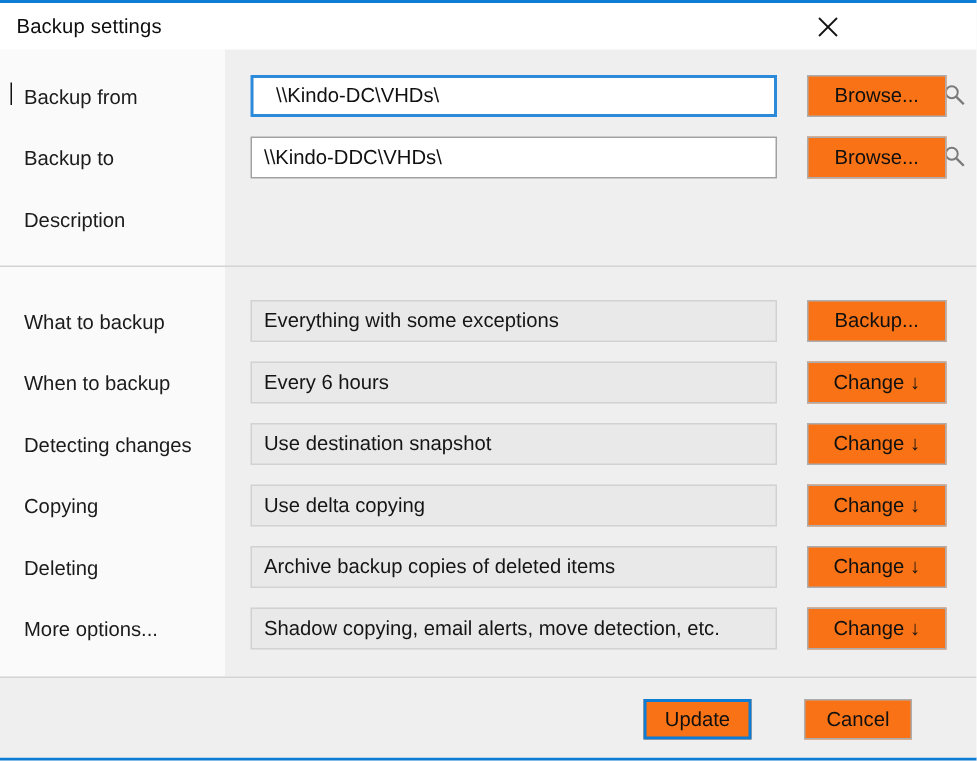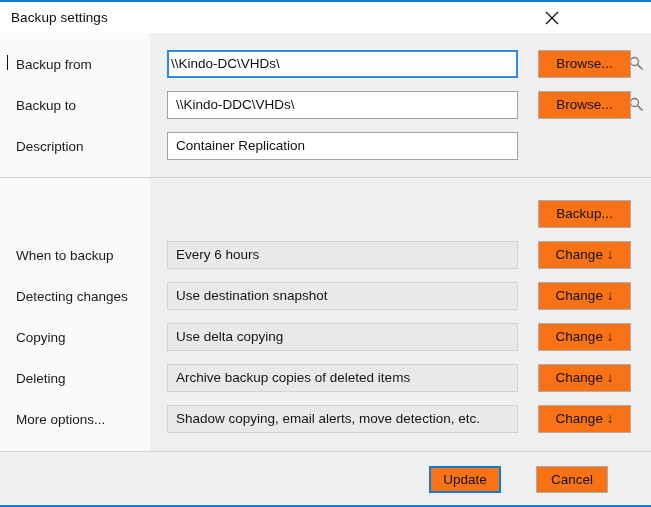--- a/index.html
+++ b/index.html
@@ -124,21 +124,21 @@
     line-height: 26px;
     padding: 0 26px 0 8px;
     font-size: 13.5px;
     color: #101010;
     white-space: nowrap;
     overflow: hidden;
   }
   .field.focused {
     border: 2px solid #2b8ada;
     line-height: 24px;
-    padding: 0 26px 0 2px;
+    padding: 0 26px 0 15px;
   }
   .caret {
     position: absolute;
     left: 7px;
     top: 5px;
     width: 1px;
     height: 15px;
     background: #111;
   }
 
@@ -259,24 +259,25 @@
         <svg width="17" height="17" viewBox="0 0 17 17">
           <circle cx="6.5" cy="6.5" r="4" fill="none" stroke="#7a7a7a" stroke-width="1.3"></circle>
           <line x1="9.6" y1="9.6" x2="14.5" y2="14.5" stroke="#7a7a7a" stroke-width="1.6"></line>
         </svg>
       </div>
       <button class="btn row-btn">Browse...</button>
     </div>
 
     <div class="row" style="top:99px;">
       <div class="row-label">Description</div>
-      <div class="field" style="padding-right:8px;">Container Replication</div>
     </div>
 
     <div class="row" style="top:167px;">
+      <div class="row-label">What to backup</div>
+      <div class="valuebox">Everything with some exceptions</div>
       <button class="btn row-btn">Backup...</button>
     </div>
 
     <div class="row" style="top:208px;">
       <div class="row-label">When to backup</div>
       <div class="valuebox">Every 6 hours</div>
       <button class="btn row-btn">Change ↓</button>
     </div>
 
     <div class="row" style="top:249px;">

